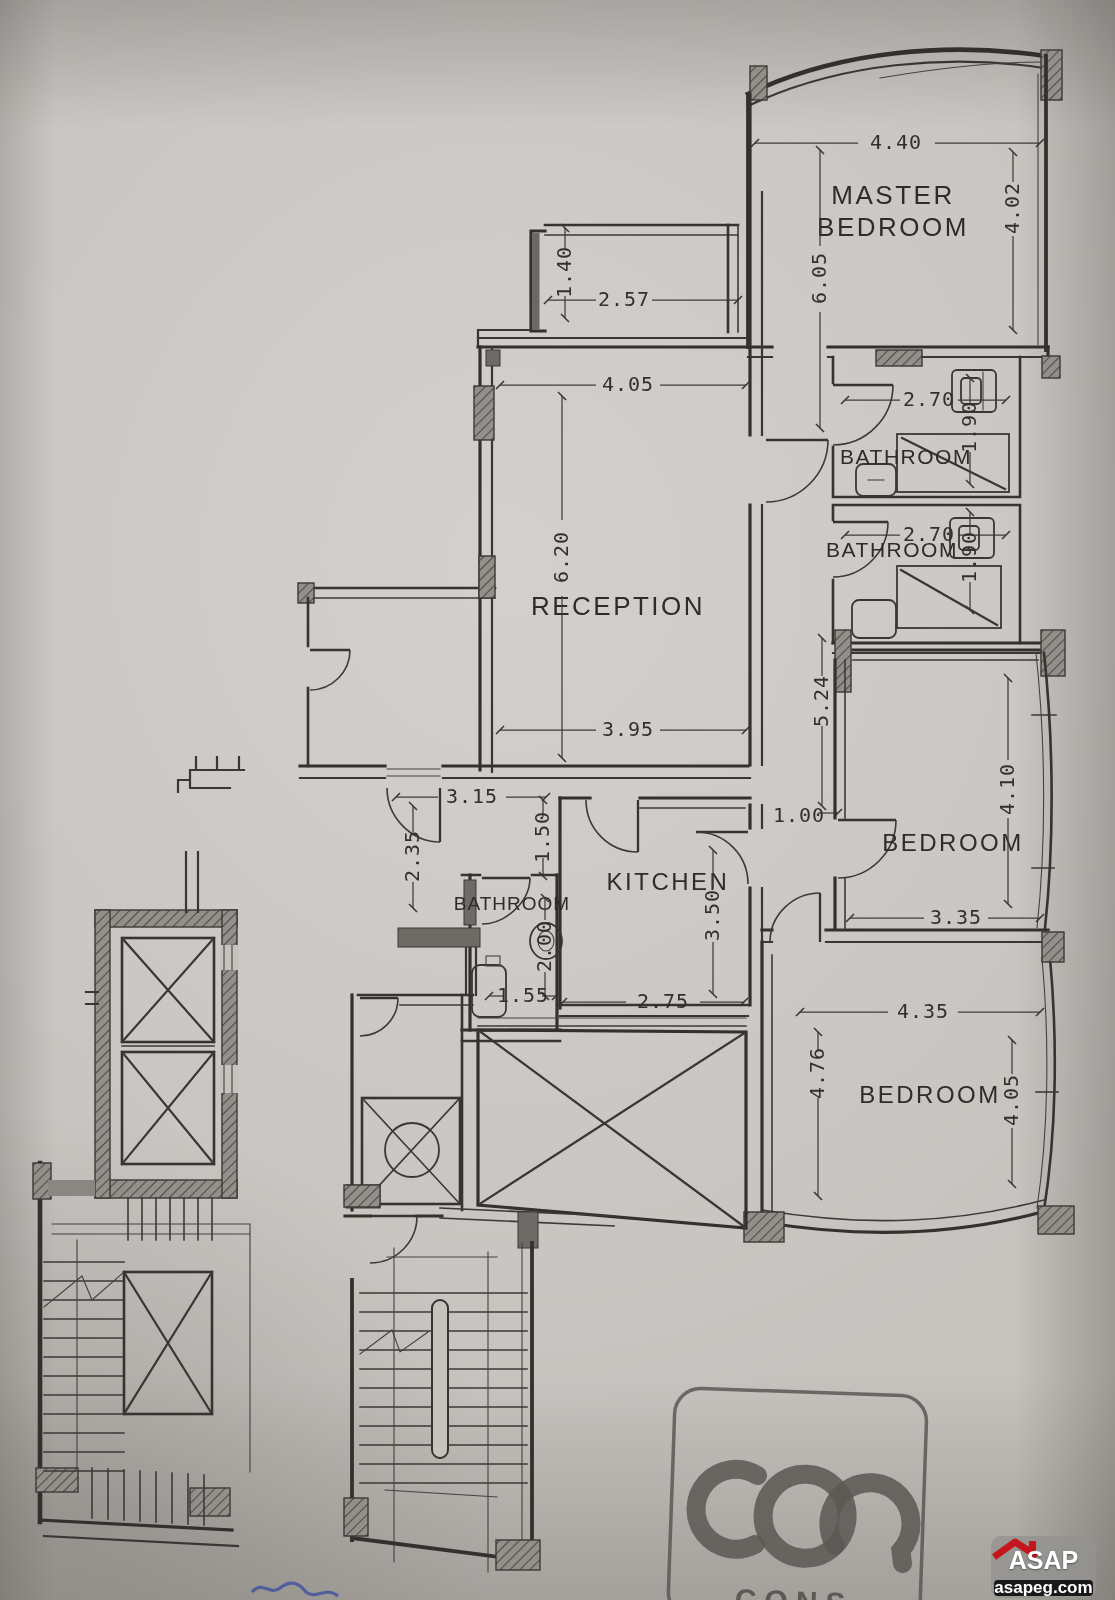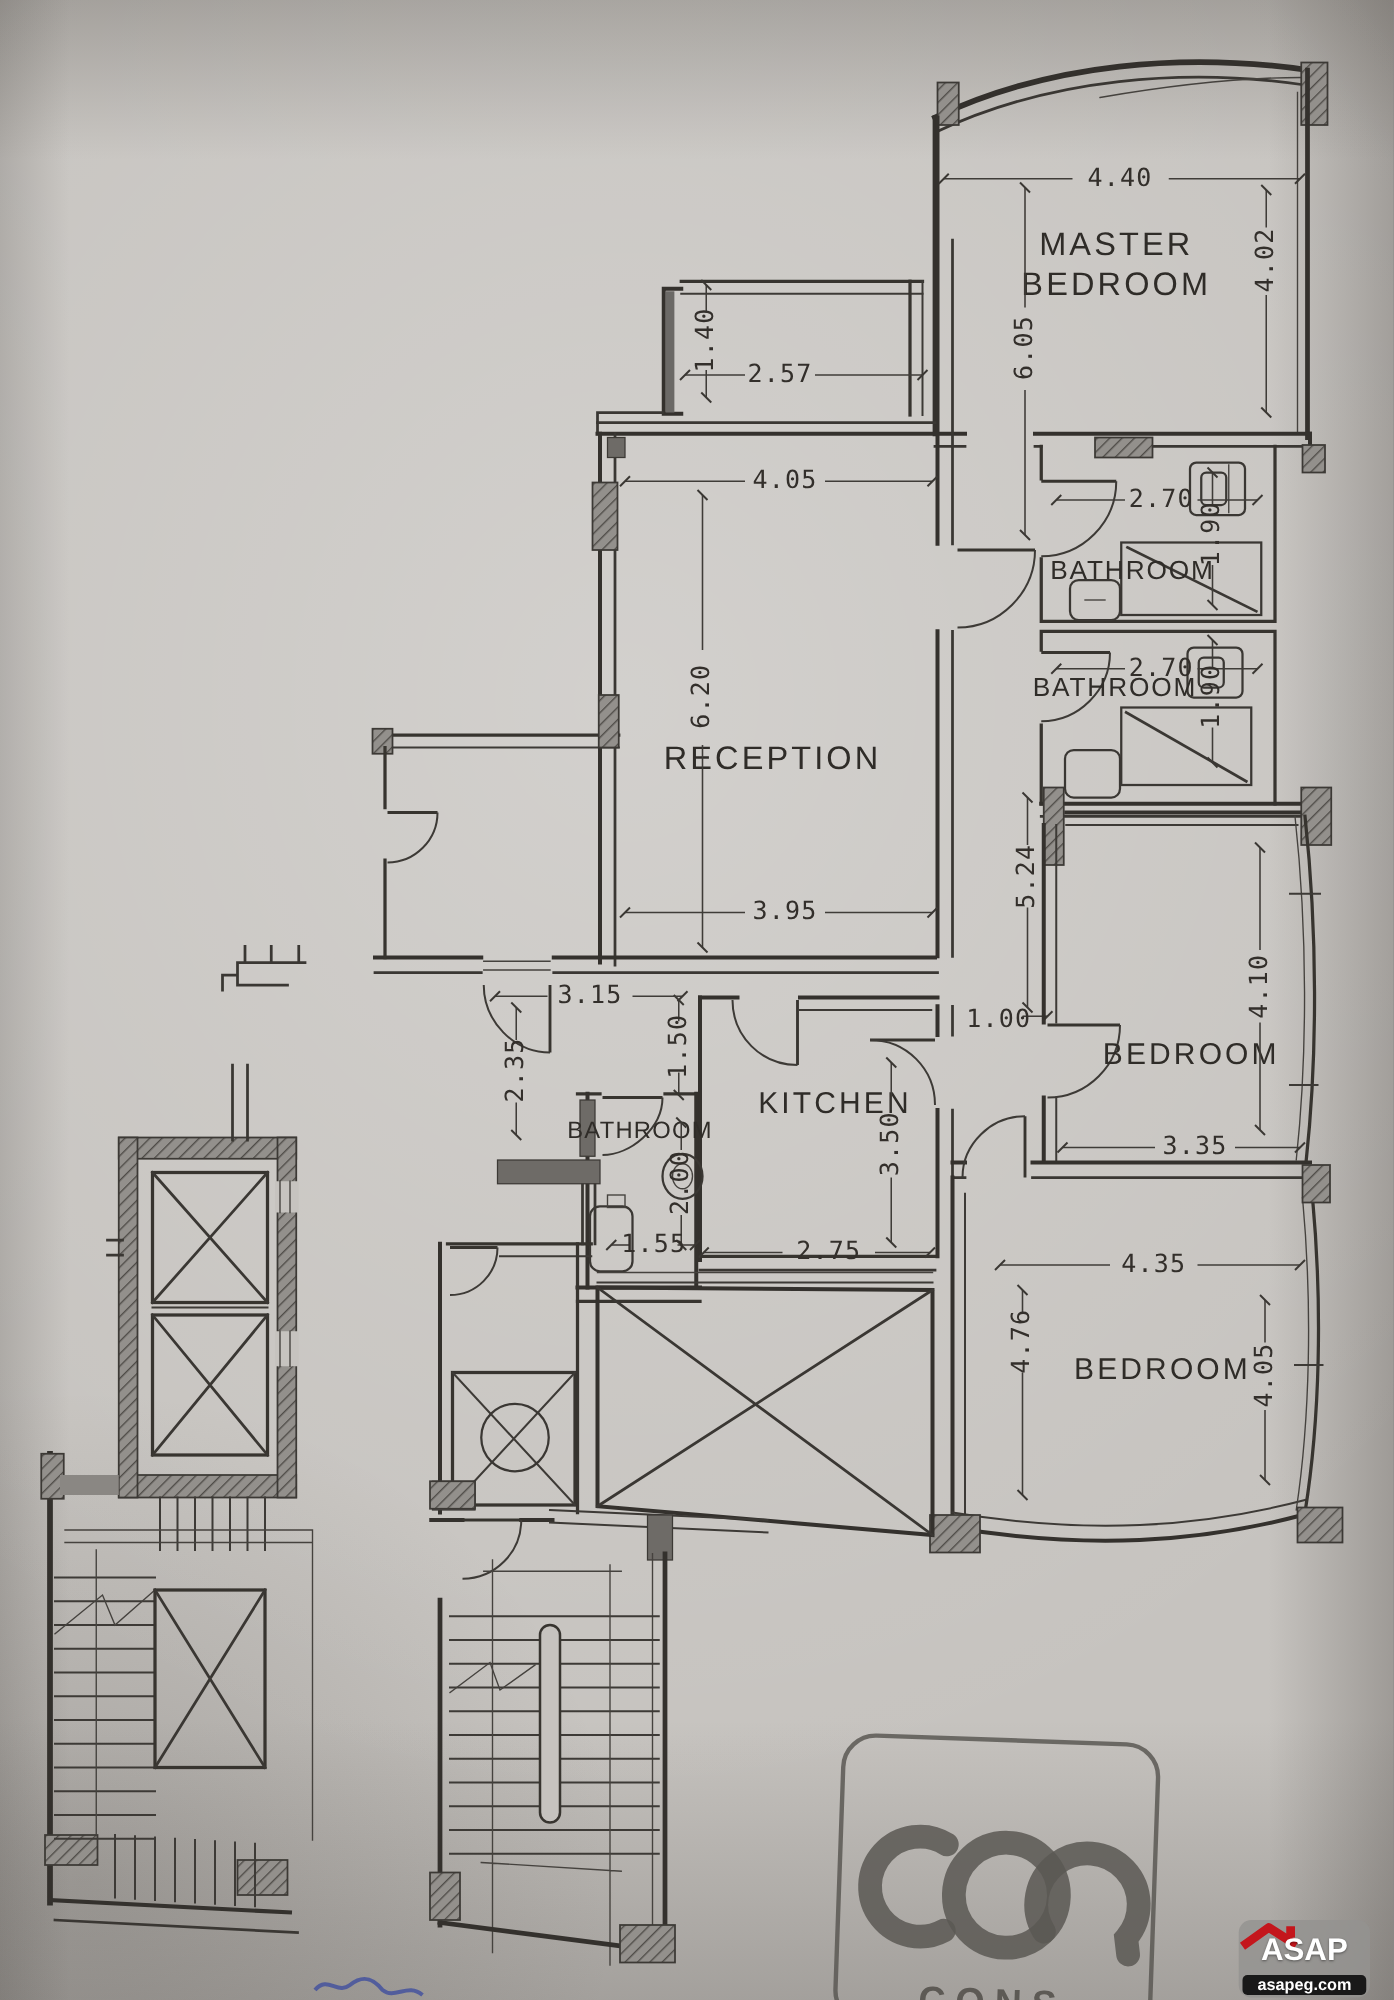--- a/index.html
+++ b/index.html
@@ -38,21 +38,21 @@
   .stampink{stroke:#5b5853;fill:none;opacity:.85}
   .stamptext{font-family:"Liberation Sans",sans-serif;font-weight:bold;font-size:30px;
              letter-spacing:8px;fill:#56534e;text-anchor:middle;opacity:.9}
   
   .asap{position:absolute;left:991px;top:1536px;width:105px;height:62px;
         background:rgba(148,147,144,.82);border-radius:10px;}
   .asap-brand{position:absolute;left:0;right:0;top:12px;text-align:center;
       font-family:"Liberation Sans",sans-serif;font-weight:bold;font-size:25px;line-height:1;
       color:#fff;letter-spacing:0px;text-shadow:0 1px 2px rgba(0,0,0,.45);}
   .asap-domain{position:absolute;left:3px;right:3px;bottom:2px;background:#191919;
-      color:#fff;font-family:"Liberation Sans",sans-serif;font-weight:bold;font-size:13px;
+      color:#fff;font-family:"Liberation Sans",sans-serif;font-weight:bold;font-size:17px;
       line-height:16px;text-align:center;border-radius:4px;}
   .asap-roof{position:absolute;right:6px;top:2px;}
 </style>
 </head>
 <body>
 
 <div id="page">
 <svg width="1115" height="1600" viewBox="0 0 1115 1600">
   <defs>
     <marker id="tk" markerWidth="12" markerHeight="12" refX="6" refY="6" orient="auto" markerUnits="userSpaceOnUse">

